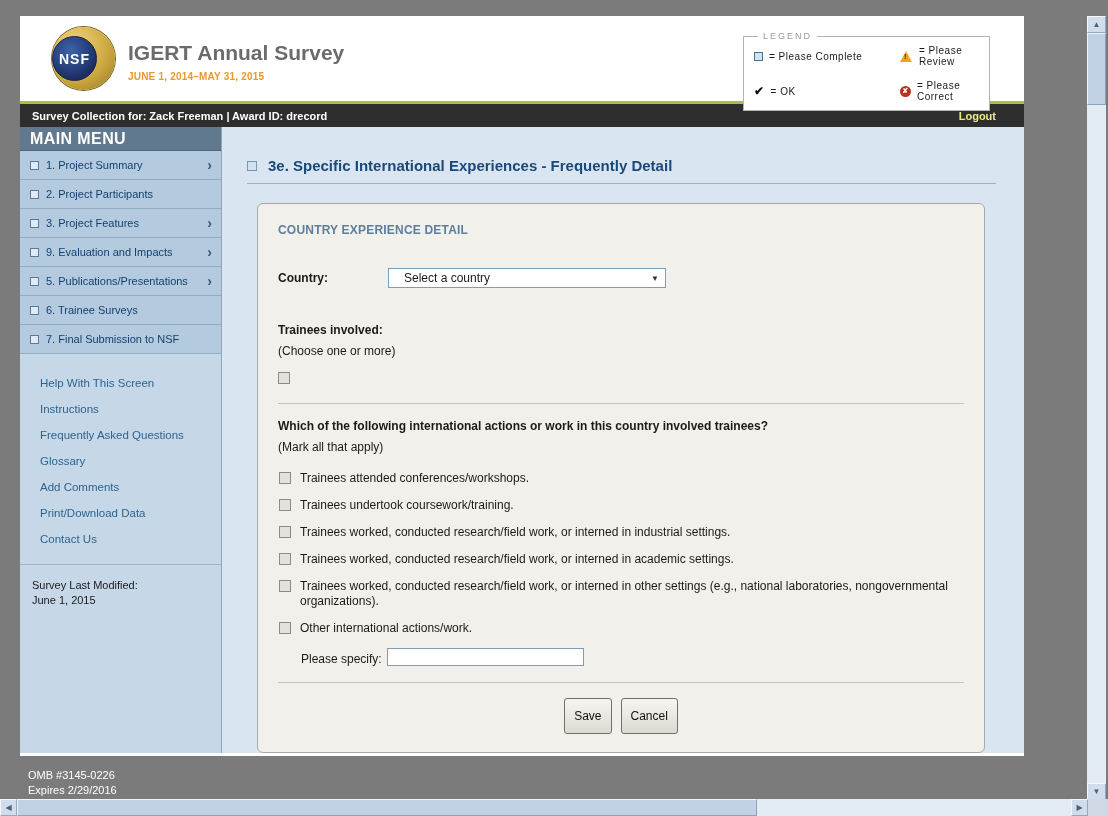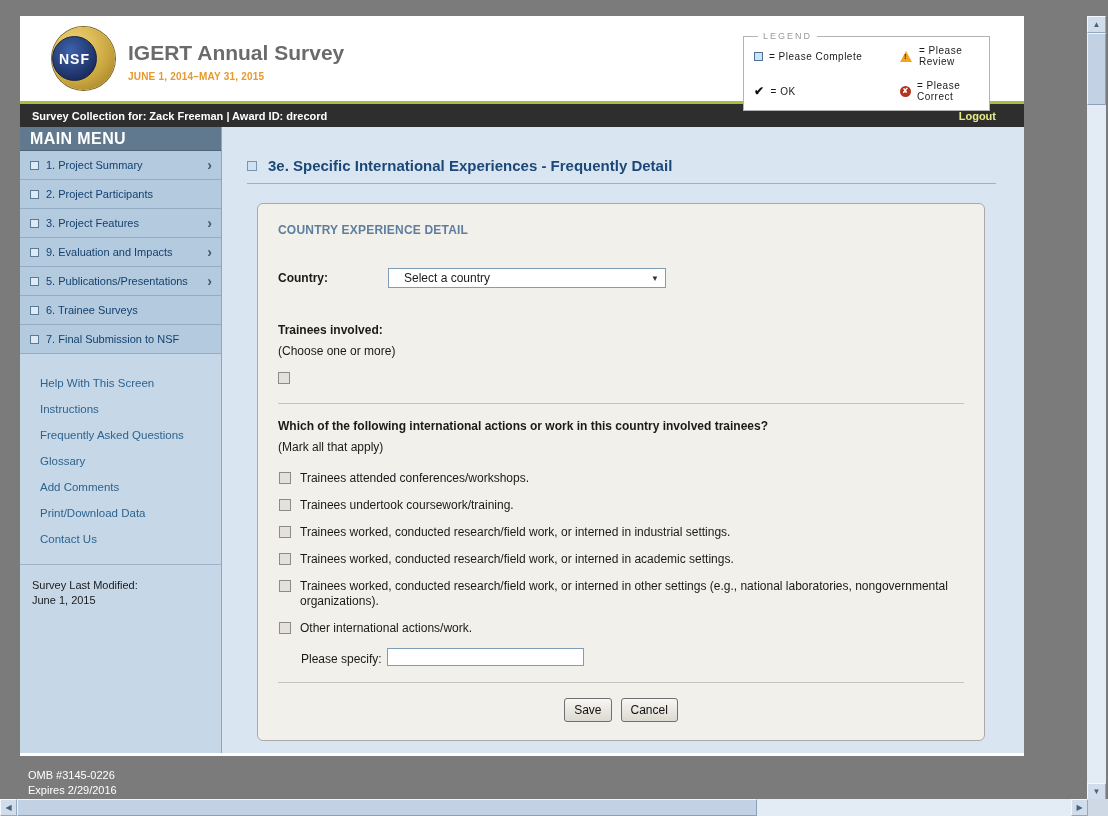--- a/index.html
+++ b/index.html
@@ -128,21 +128,21 @@
   .opt-row .cb { margin: 1px 9px 0 1px; }
   .opt-label { line-height: 15px; }
 
   .specify-row { display: flex; align-items: flex-end; margin: 3px 0 3px 23px; }
   .specify-label { margin-right: 5px; }
   .specify-input { width: 197px; height: 18px; border: 1px solid #7f9db9; font-family: inherit; font-size: 12px; padding: 0 3px; background: #fff; }
 
   .buttons { display: flex; justify-content: center; gap: 9px; margin-top: 14px; }
   .btn {
     font-family: inherit; font-size: 12px; color: #111;
-    padding: 4px 9px; background: linear-gradient(#f7f6f3, #dcd9d0);
+    padding: 10px 9px; background: linear-gradient(#f7f6f3, #dcd9d0);
     border: 1px solid #707070; border-radius: 3px; cursor: pointer; text-align: center;
   }
 
   
   .footer-text { position: absolute; left: 28px; top: 768px; color: #fff; font-size: 11px; line-height: 15px; }
 
   
   .vscroll { position: absolute; right: 2px; top: 16px; width: 19px; height: 784px; display: flex; flex-direction: column; background: #e3ebf5; }
   .sbtn {
     width: 100%; height: 17px; flex: none; cursor: pointer;

